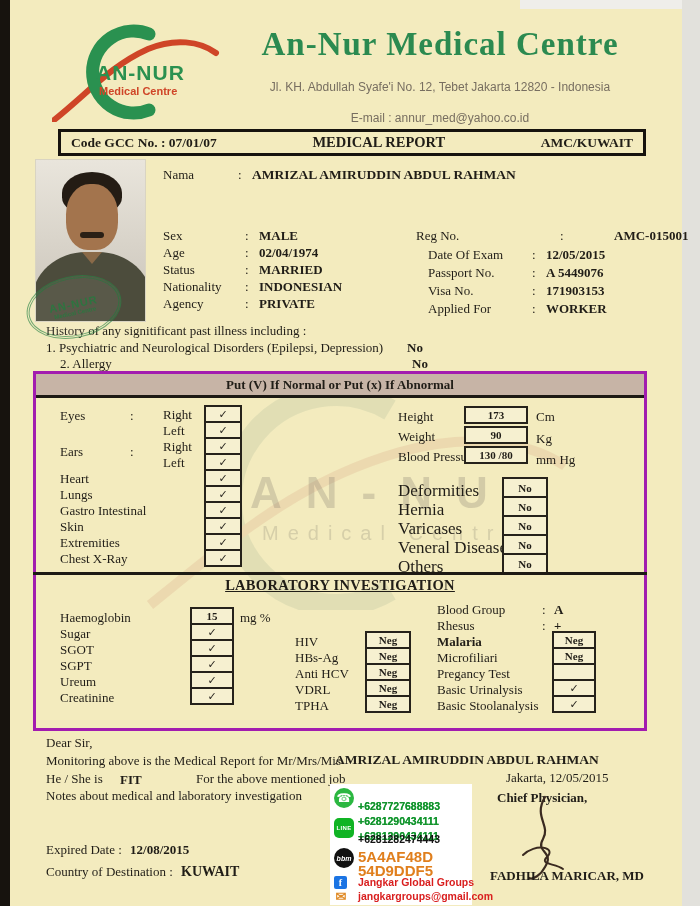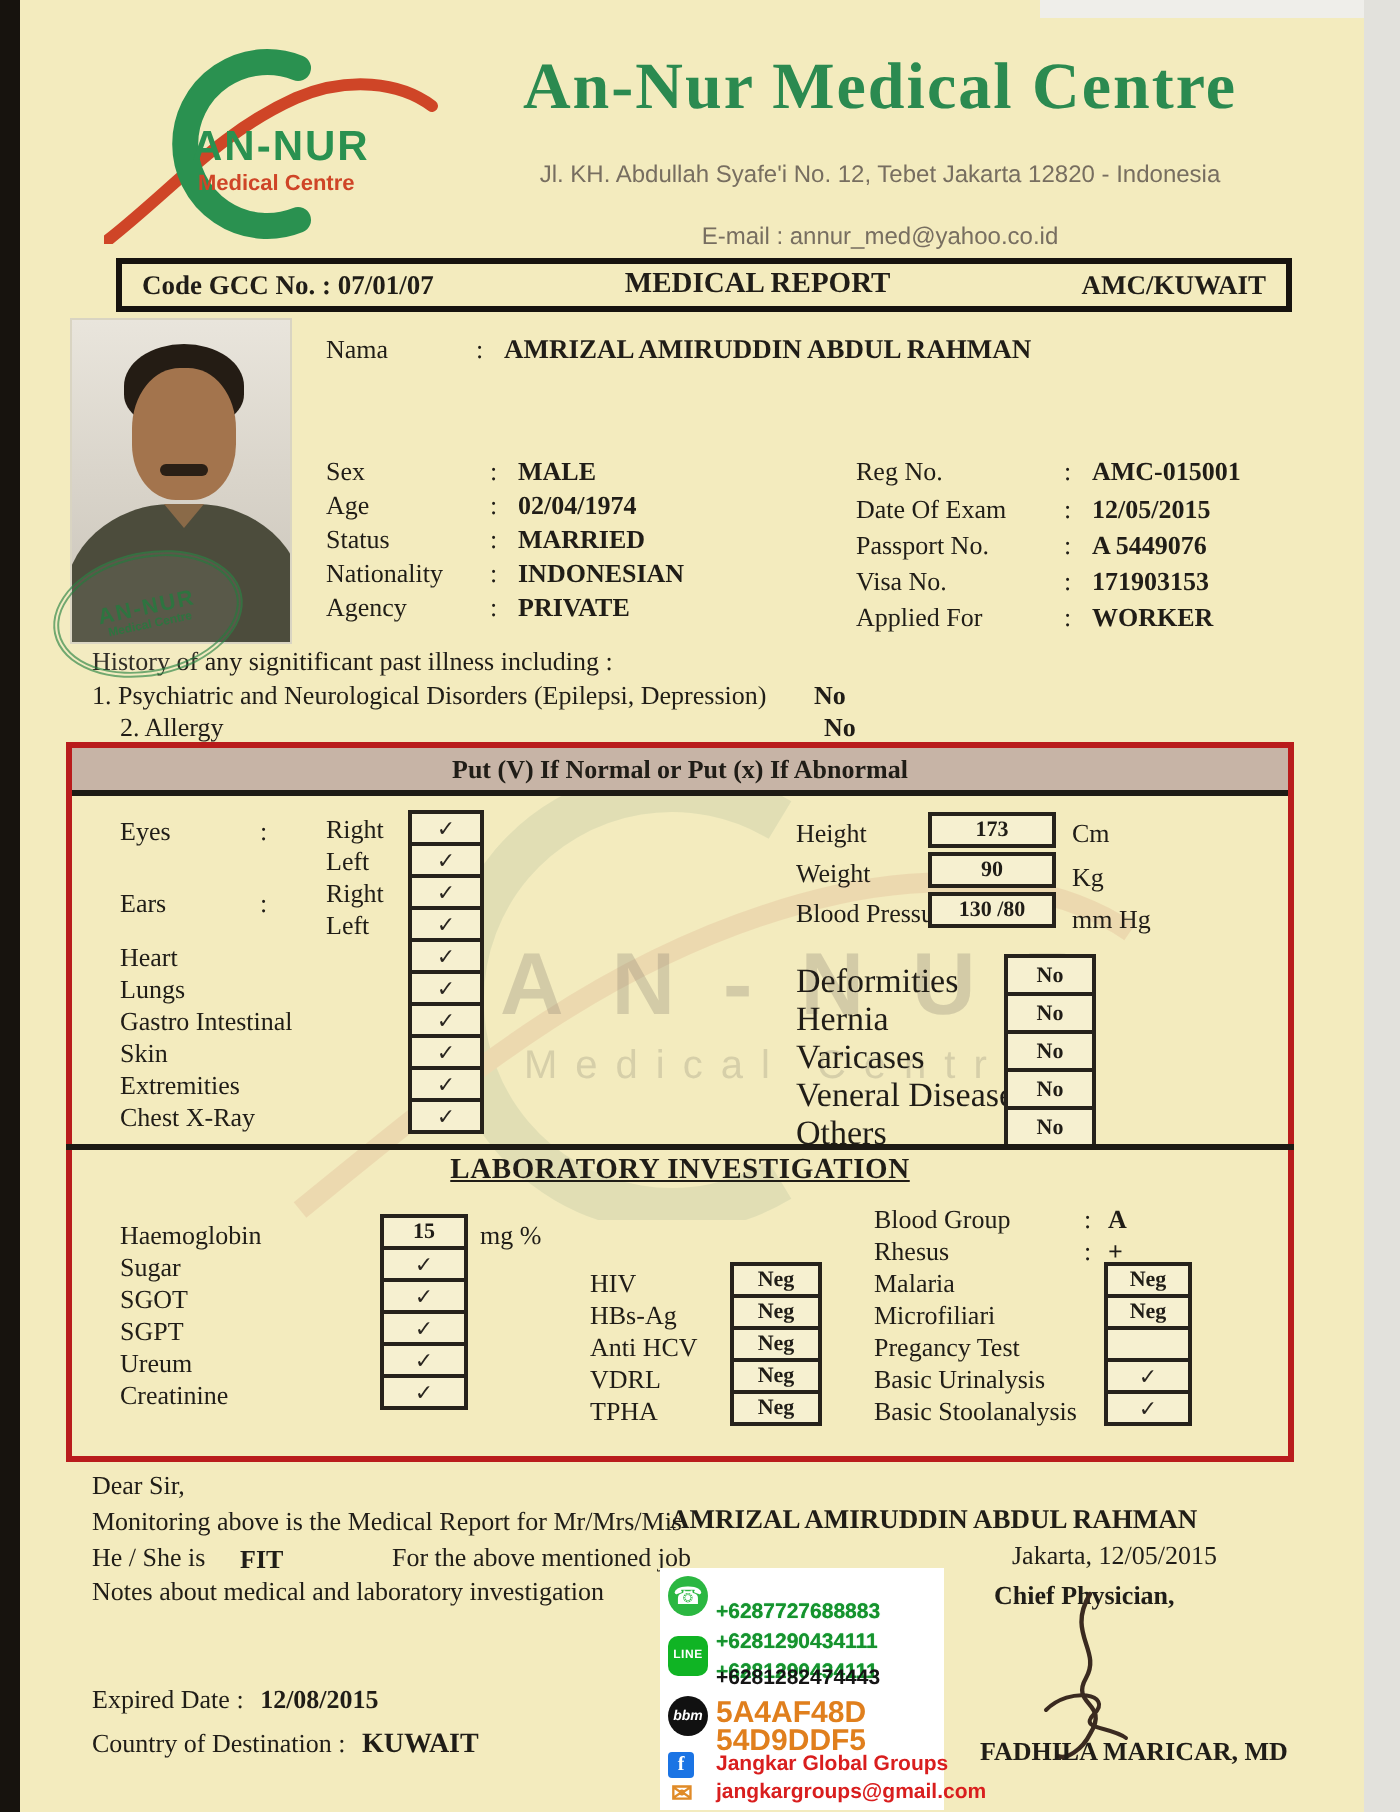--- a/index.html
+++ b/index.html
@@ -41,21 +41,21 @@
   .stamp .s2 { font-size:6px; font-weight:bold; }
 
   
   .prow { position:absolute; display:flex; font-size:13px; }
   .prow .pl { width:82px; }
   .prow .pc { width:14px; }
   .prow .pv { font-weight:bold; }
   .prow.rt .pl { width:104px; }
 
   
-  .mainbox { left:33px; top:371px; width:614px; height:360px; border:3px solid #b91c1c; }
+  .mainbox { left:33px; top:371px; width:614px; height:360px; border:3px solid #a21caf; }
   .instrbar { position:absolute; left:0; top:0; width:100%; height:24px; background:#c7b4a6;
               border-bottom:3px solid #1d1a14; text-align:center; font-weight:bold;
               font-size:13px; line-height:22px; }
   .sechead { position:absolute; left:33px; width:614px; text-align:center; font-weight:bold;
              font-size:14.5px; text-decoration:underline; letter-spacing:.3px; }
   .divider { position:absolute; left:33px; top:572px; width:614px; border-top:3px solid #1d1a14; }
 
   .cellcol { position:absolute; display:flex; flex-direction:column; }
   .cell { width:38px; height:18px; border:2px solid #26221b; background:#f6f0d0;
           display:flex; align-items:center; justify-content:center; font-weight:bold;
@@ -152,21 +152,21 @@
       <span class="pl">Nationality</span>
       <span class="pc">:</span>
       <span class="pv">INDONESIAN</span>
     </div>
   <div class="prow" style="left:163px;top:296px;">
       <span class="pl">Agency</span>
       <span class="pc">:</span>
       <span class="pv">PRIVATE</span>
     </div>
 
-  <div class="prow rt" style="left:428px;top:228px;">
+  <div class="prow rt" style="left:416px;top:228px;gap:40px;">
       <span class="pl">Reg No.</span>
       <span class="pc">:</span>
       <span class="pv">AMC-015001</span>
     </div>
   <div class="prow rt" style="left:428px;top:247px;">
       <span class="pl">Date Of Exam</span>
       <span class="pc">:</span>
       <span class="pv">12/05/2015</span>
     </div>
   <div class="prow rt" style="left:428px;top:265px;">
@@ -321,21 +321,21 @@
     <div class="cell w46">Neg</div>
   </div>
 
   <div class="abs t13" style="left:437px;top:602px;">Blood Group</div>
   <div class="abs t13" style="left:542px;top:602px;">:</div>
   <div class="abs t13 b" style="left:554px;top:602px;">A</div>
   <div class="abs t13" style="left:437px;top:618px;">Rhesus</div>
   <div class="abs t13" style="left:542px;top:618px;">:</div>
   <div class="abs t13 b" style="left:554px;top:618px;">+</div>
 
-  <div class="abs t13" style="left:437px;top:634px;">Malaria</div>
+  <div class="abs t13" style="left:437px;top:634px;font-weight:bold;">Malaria</div>
   <div class="abs t13" style="left:437px;top:650px;">Microfiliari</div>
   <div class="abs t13" style="left:437px;top:666px;text-align:center;">Pregancy Test</div>
   <div class="abs t13" style="left:437px;top:682px;">Basic Urinalysis</div>
   <div class="abs t13" style="left:437px;top:698px;">Basic Stoolanalysis</div>
   <div class="cellcol" style="left:552px;top:631px;">
     <div class="cell w44">Neg</div>
     <div class="cell w44">Neg</div>
     <div class="cell w44"></div>
     <div class="cell w44">
         <span class="check">✓</span>

